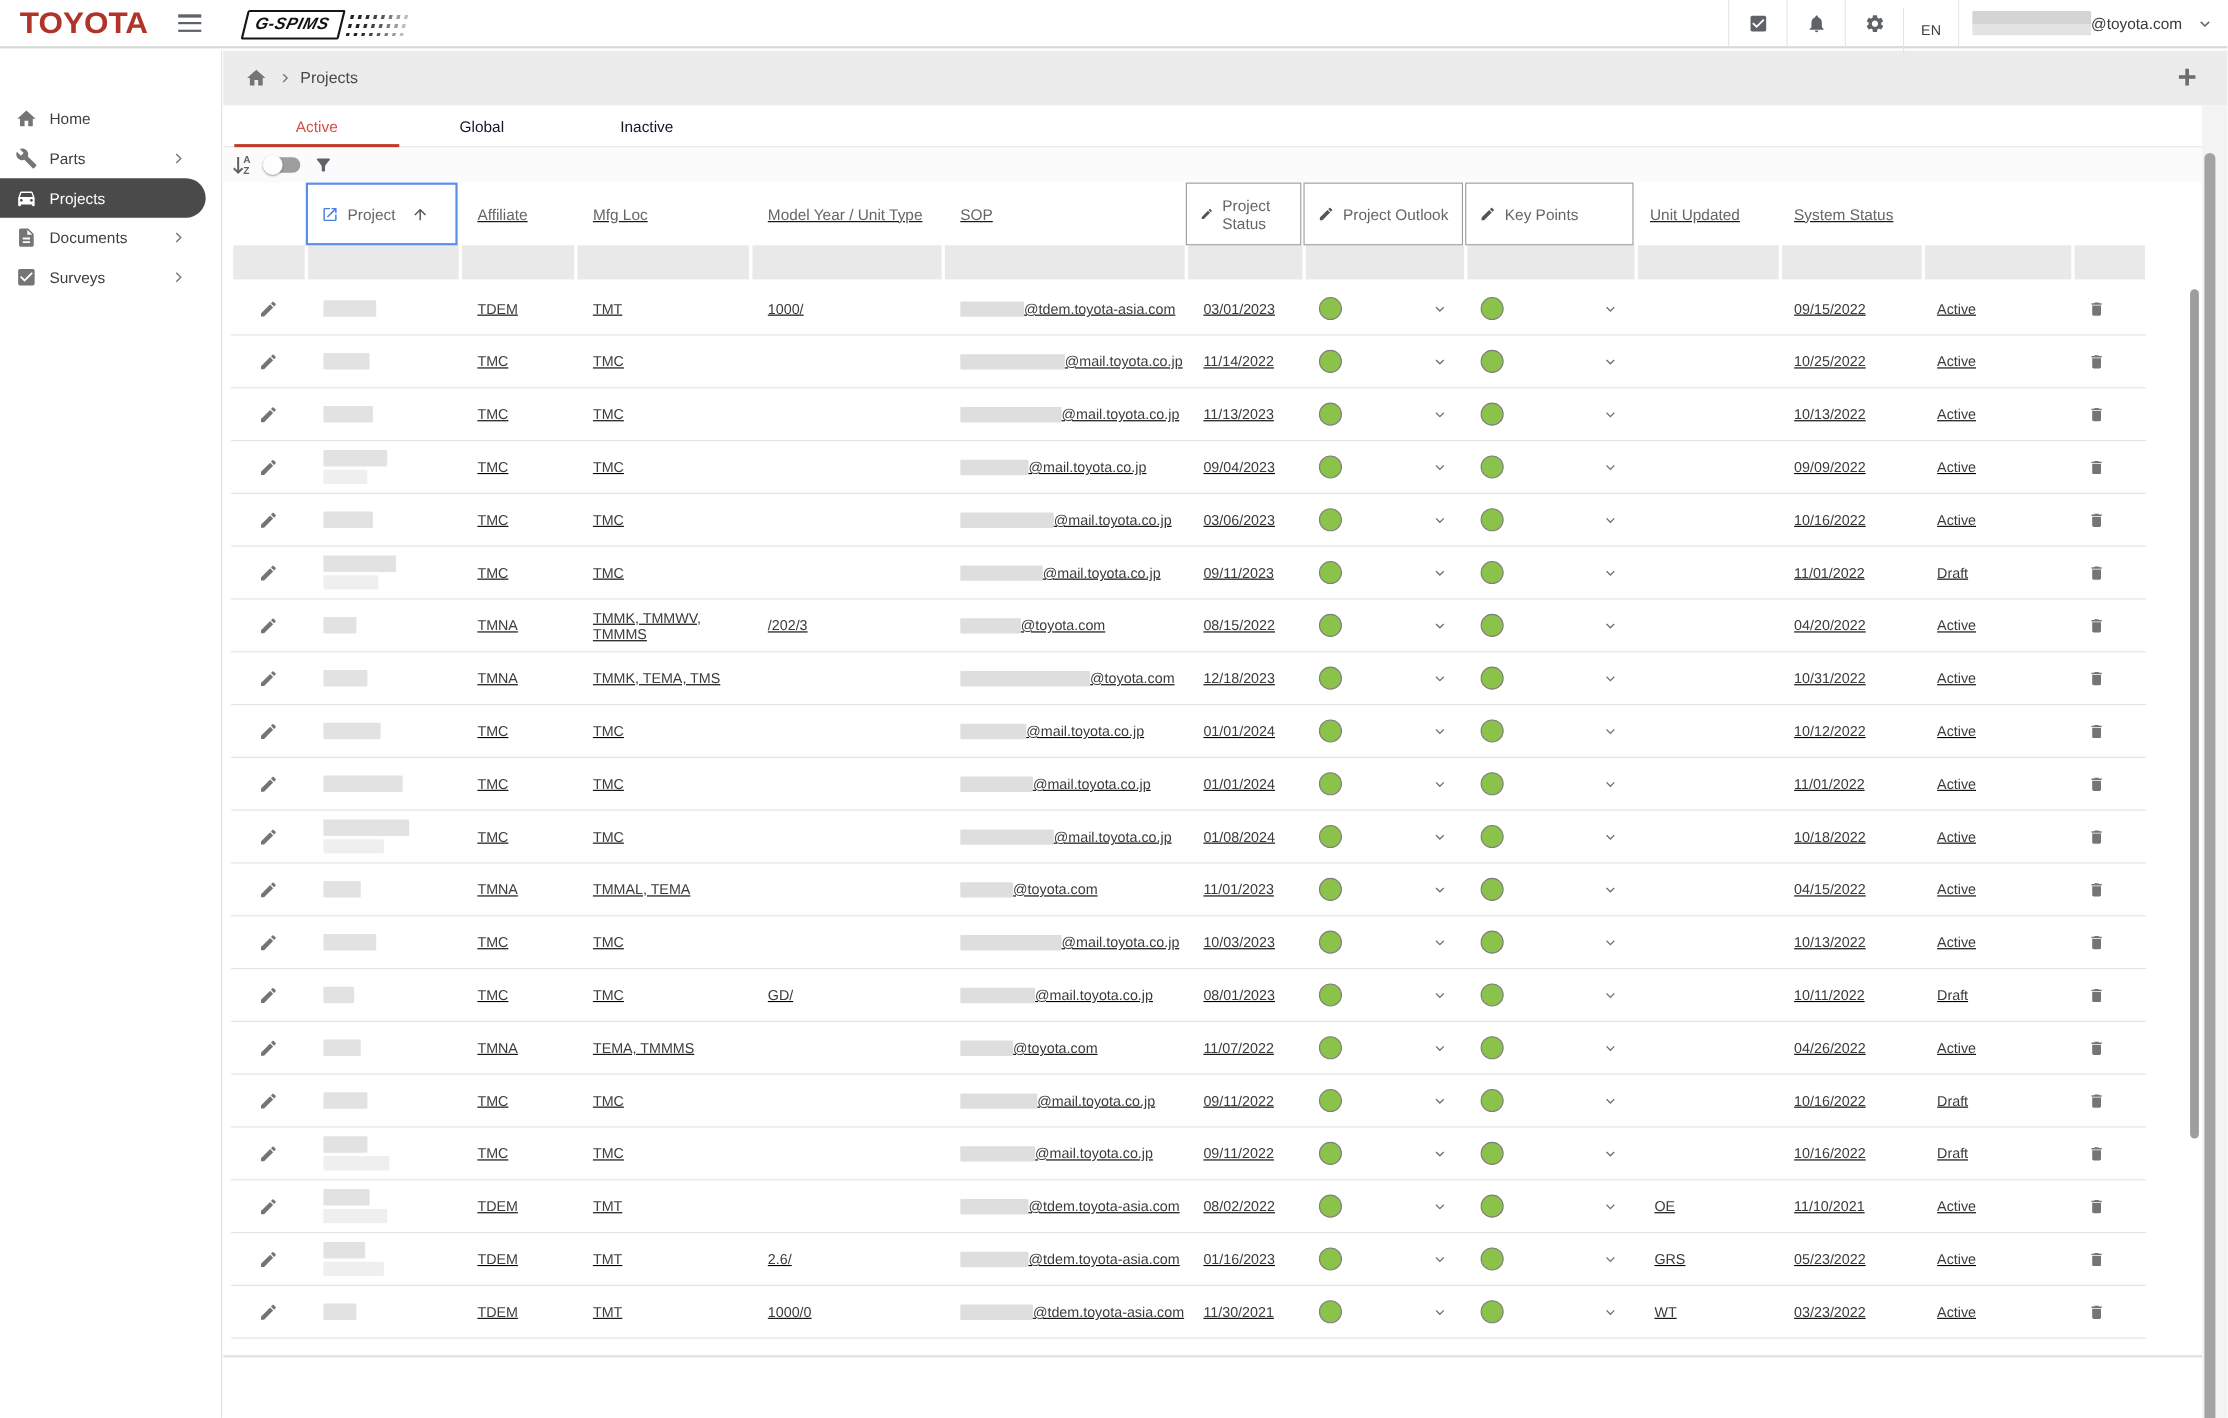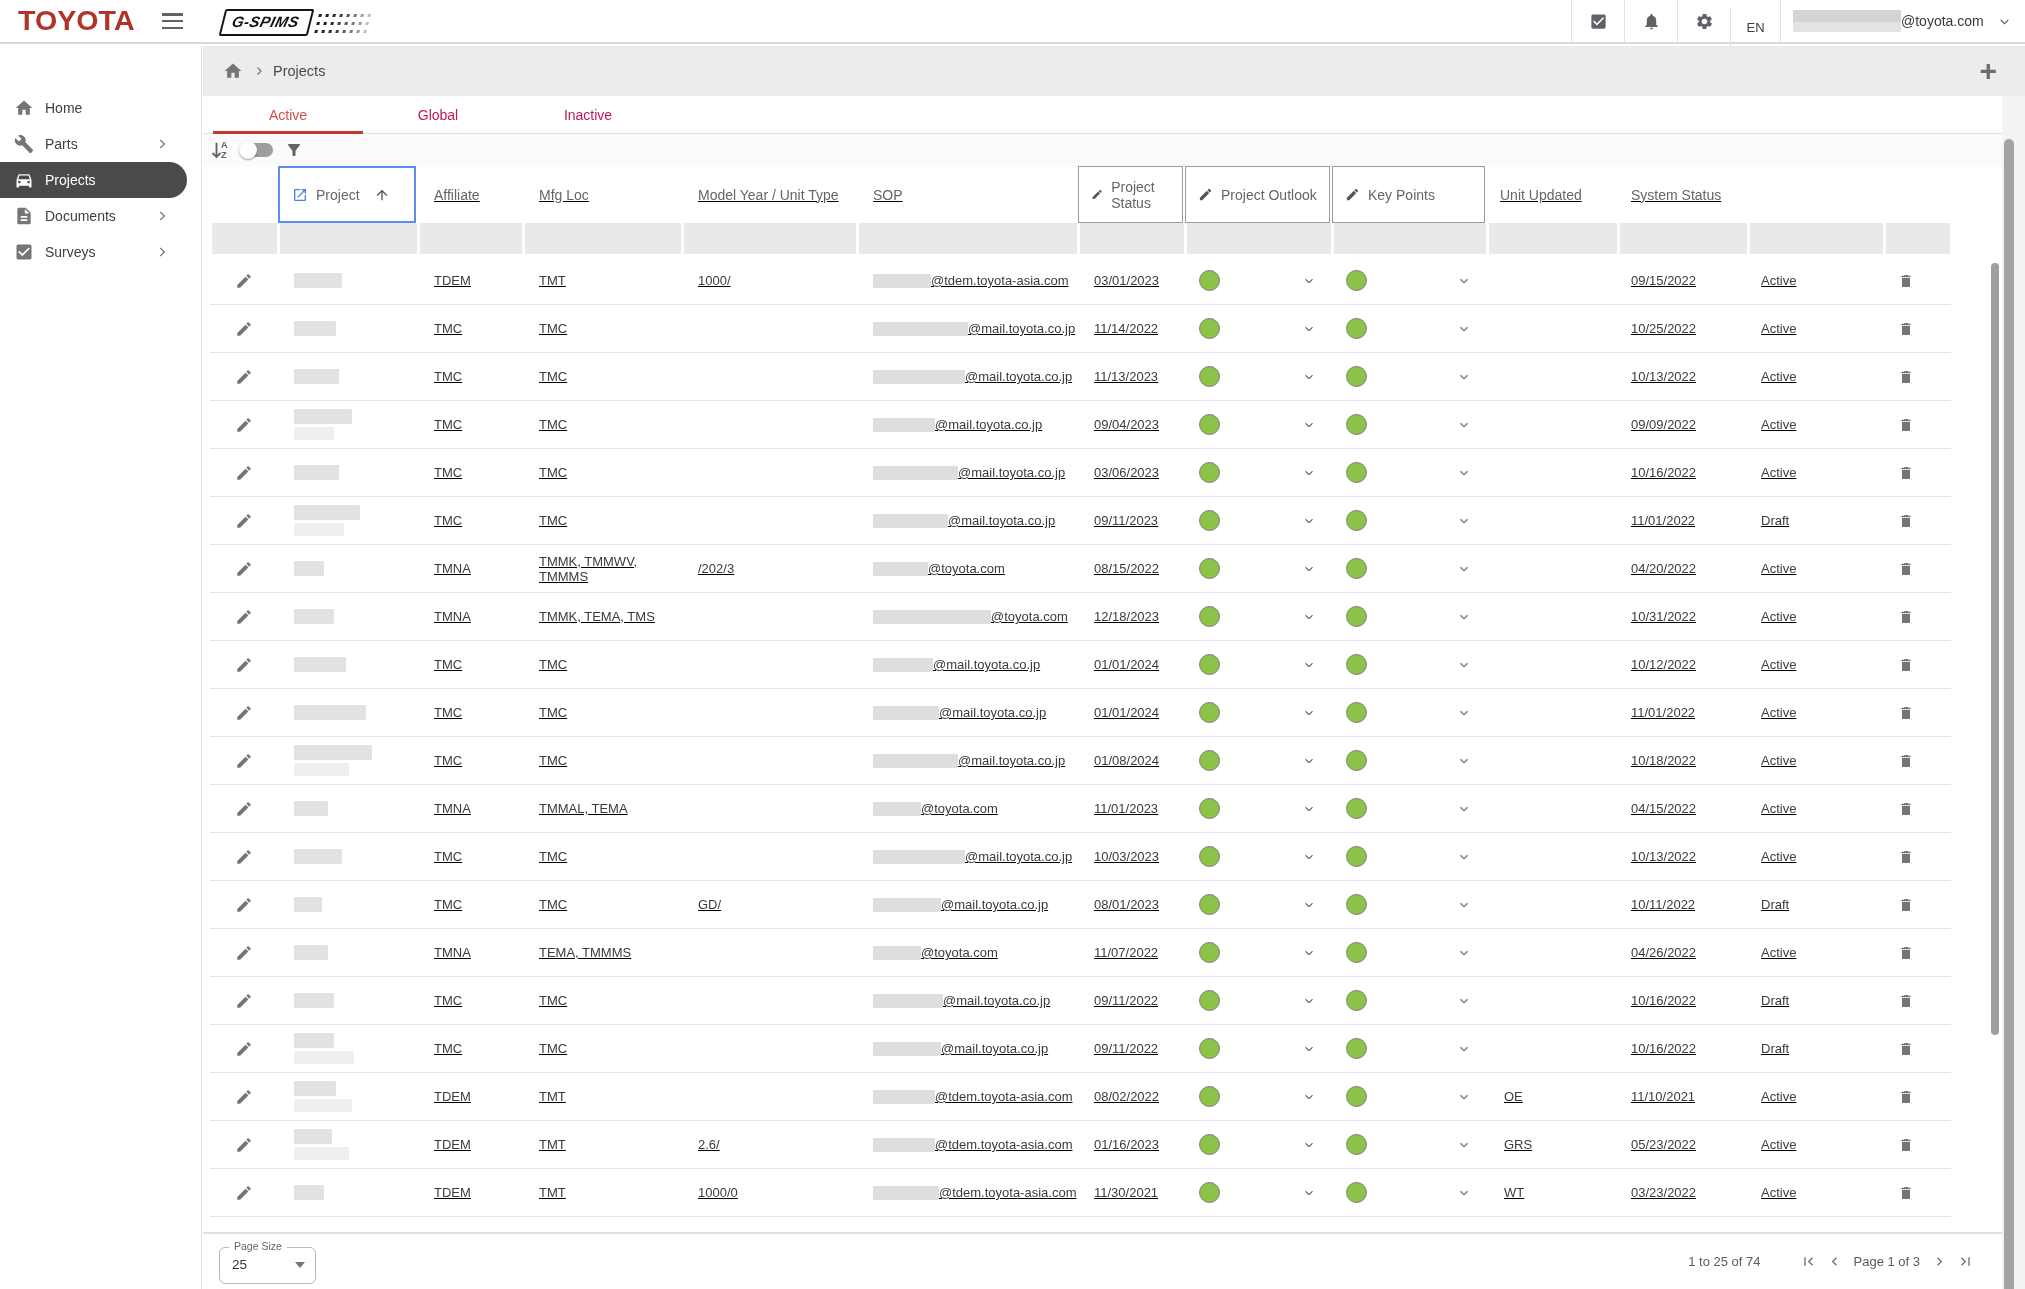--- a/index.html
+++ b/index.html
@@ -49,21 +49,21 @@
   #bc-home { margin-left:20px; width:20px; height:20px; color:#757575; cursor:pointer; }
   #bc-sep { margin:0 8px 0 10px; width:12px; height:12px; color:#757575; }
   #bc-page { font-size:14.5px; color:#4a4a4a; }
   #add-btn { position:absolute; right:28px; top:13px; font-size:30px; font-weight:700; color:#6d6d6d;
     line-height:24px; cursor:pointer; }
 
   
   #tabsrow { position:absolute; left:0; top:50px; width:1799px; height:38px; background:#fff;
     border-bottom:1px solid #e0e0e0; }
   .tab { position:absolute; top:0; width:150px; height:38px; display:flex; align-items:center;
-    justify-content:center; font-size:14px; color:#be185d; cursor:pointer; }
+    justify-content:center; font-size:14px; color:#0f172a; cursor:pointer; }
   .tab.active { color:#cf5045; }
   #tab-underline { position:absolute; left:10px; top:35px; width:150px; height:3px; background:#bf3b2d; }
 
   
   #toolbar { position:absolute; left:0; top:88px; width:1799px; height:32px; background:#fbfbfb;
     display:flex; align-items:center; }
   #sort-icon { margin-left:8px; width:22px; height:22px; color:#5f6368; cursor:pointer; }
   #toggle { position:relative; margin-left:6px; width:36px; height:20px; cursor:pointer; }
   #toggle .track { position:absolute; left:2px; top:3px; width:32px; height:14px; border-radius:7px; background:#9e9e9e; }
   #toggle .knob { position:absolute; left:0px; top:1px; width:18px; height:18px; border-radius:50%;
@@ -1133,42 +1133,19 @@
           <div class="dcell delpad">
             <svg class="rowicon" viewBox="0 0 24 24" fill="currentColor" style="width:16px">
               <path d="M6 19c0 1.1.9 2 2 2h8c1.1 0 2-.9 2-2V7H6v12zM19 4h-3.5l-1-1h-5l-1 1H5v2h14V4z"></path>
             </svg>
           </div>
         </div>
       </div>
   </div>
 
   <div id="footer-div"></div>
-  <div id="footer">
-    <div id="pagesize">
-      <span id="pagesize-label">Page Size</span>
-      <span id="pagesize-value">25</span>
-      <span id="pagesize-arrow"></span>
-    </div>
-    <div id="pag">
-      <span id="range-text">1 to 25 of 74</span>
-      <svg class="pgbtn" viewBox="0 0 24 24" fill="currentColor">
-          <path d="M18.41 16.59L13.82 12l4.59-4.59L17 6l-6 6 6 6zM6 6h2v12H6z"></path>
-        </svg>
-      <svg class="pgbtn" viewBox="0 0 24 24" fill="currentColor">
-          <path d="M15.41 7.41L14 6l-6 6 6 6 1.41-1.41L10.83 12z"></path>
-        </svg>
-      <span id="page-text">Page 1 of 3</span>
-      <svg class="pgbtn" viewBox="0 0 24 24" fill="currentColor">
-          <path d="M8.59 16.59L13.17 12 8.59 7.41 10 6l6 6-6 6z"></path>
-        </svg>
-      <svg class="pgbtn" viewBox="0 0 24 24" fill="currentColor">
-          <path d="M5.59 7.41L10.18 12l-4.59 4.59L7 18l6-6-6-6zM16 6h2v12h-2z"></path>
-        </svg>
-    </div>
-  </div>
 
   <div id="inner-thumb"></div>
 </div>
 
 <div id="gutter">
   <div id="outer-thumb"></div>
 </div>
 
 </body></html>

